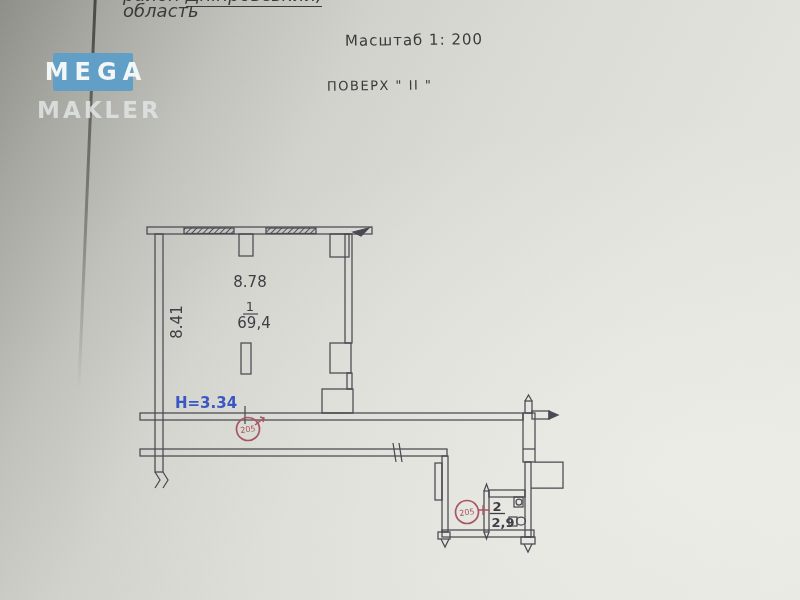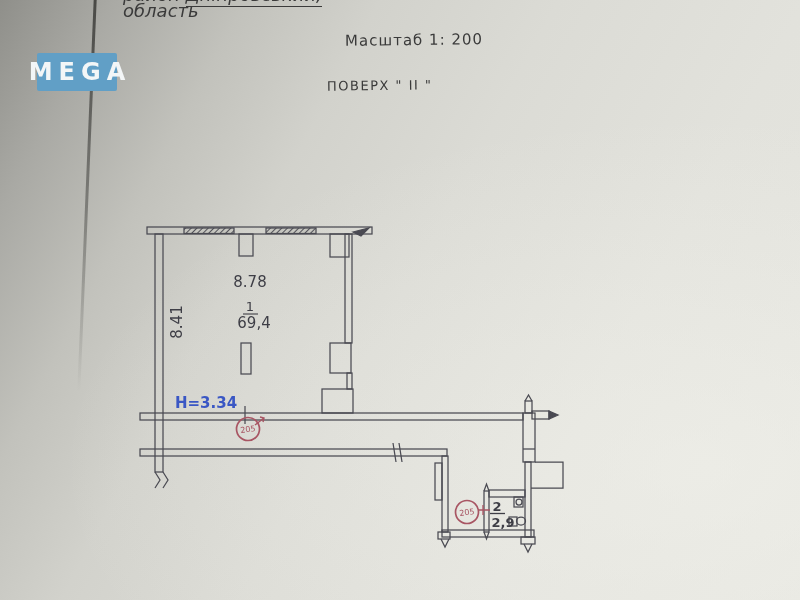--- a/index.html
+++ b/index.html
@@ -11,21 +11,21 @@
       linear-gradient(118deg, #8f8f8a 0%, #a9a9a4 10%, #c2c2bc 22%, #d2d2cc 34%, #dbdbd5 50%, #e2e2dc 72%, #e6e6e0 100%);
   }
   .edge-line{
     position:absolute;left:94px;top:-8px;width:2.5px;height:400px;
     background:linear-gradient(to bottom, rgba(55,55,52,0.85), rgba(55,55,52,0.45) 55%, rgba(55,55,52,0));
     transform:rotate(2.4deg);transform-origin:top left;
   }
   .watermark{position:absolute;left:37px;top:53px;}
   .wm-badge{
     width:80px;height:38px;border-radius:2px;
-    display:flex;align-items:center;justify-content:center;
+    display:flex;align-items:center;justify-content:center;margin-left:16px;
   }
   .wm-mega{color:#f3f6f7;font-weight:bold;font-size:24px;letter-spacing:6px;margin-right:-6px;}
   .wm-makler{margin-top:6px;color:rgba(223,228,227,0.85);font-weight:bold;font-size:23px;letter-spacing:3px;}
   .hdr{position:absolute;color:#3a3a3a;}
   .loc1{left:123px;top:-16px;font-size:18px;font-style:italic;white-space:nowrap;}
   .loc1 .uline{border-bottom:1.5px solid #3a3a3a;padding-bottom:1px;}
   .loc2{left:123px;top:0;font-size:18px;font-style:italic;}
   .scale{left:345px;top:31px;font-size:15px;letter-spacing:1px;transform:rotate(-0.7deg);}
   .floor{left:327px;top:78px;font-size:13px;letter-spacing:1.5px;transform:rotate(-0.7deg);}
   svg{position:absolute;left:0;top:0;}
@@ -33,20 +33,21 @@
 </style>
 </head>
 <body>
 
 <div class="edge-line"></div>
 
 <div class="watermark">
   <div class="wm-badge" style="background:#619fc6;">
     <span class="wm-mega">MEGA</span>
   </div>
+  <div class="wm-makler">MAKLER</div>
 </div>
 
 <div class="hdr loc1"><span>район </span><span class="uline">Дніпровський,</span></div>
 <div class="hdr loc2">область</div>
 <div class="hdr scale">Масштаб 1: 200</div>
 <div class="hdr floor">ПОВЕРХ " ІІ "</div>
 
 <svg width="800" height="600" viewBox="0 0 800 600">
   <defs>
     <pattern id="hatch" width="4" height="4" patternUnits="userSpaceOnUse" patternTransform="rotate(45)">

